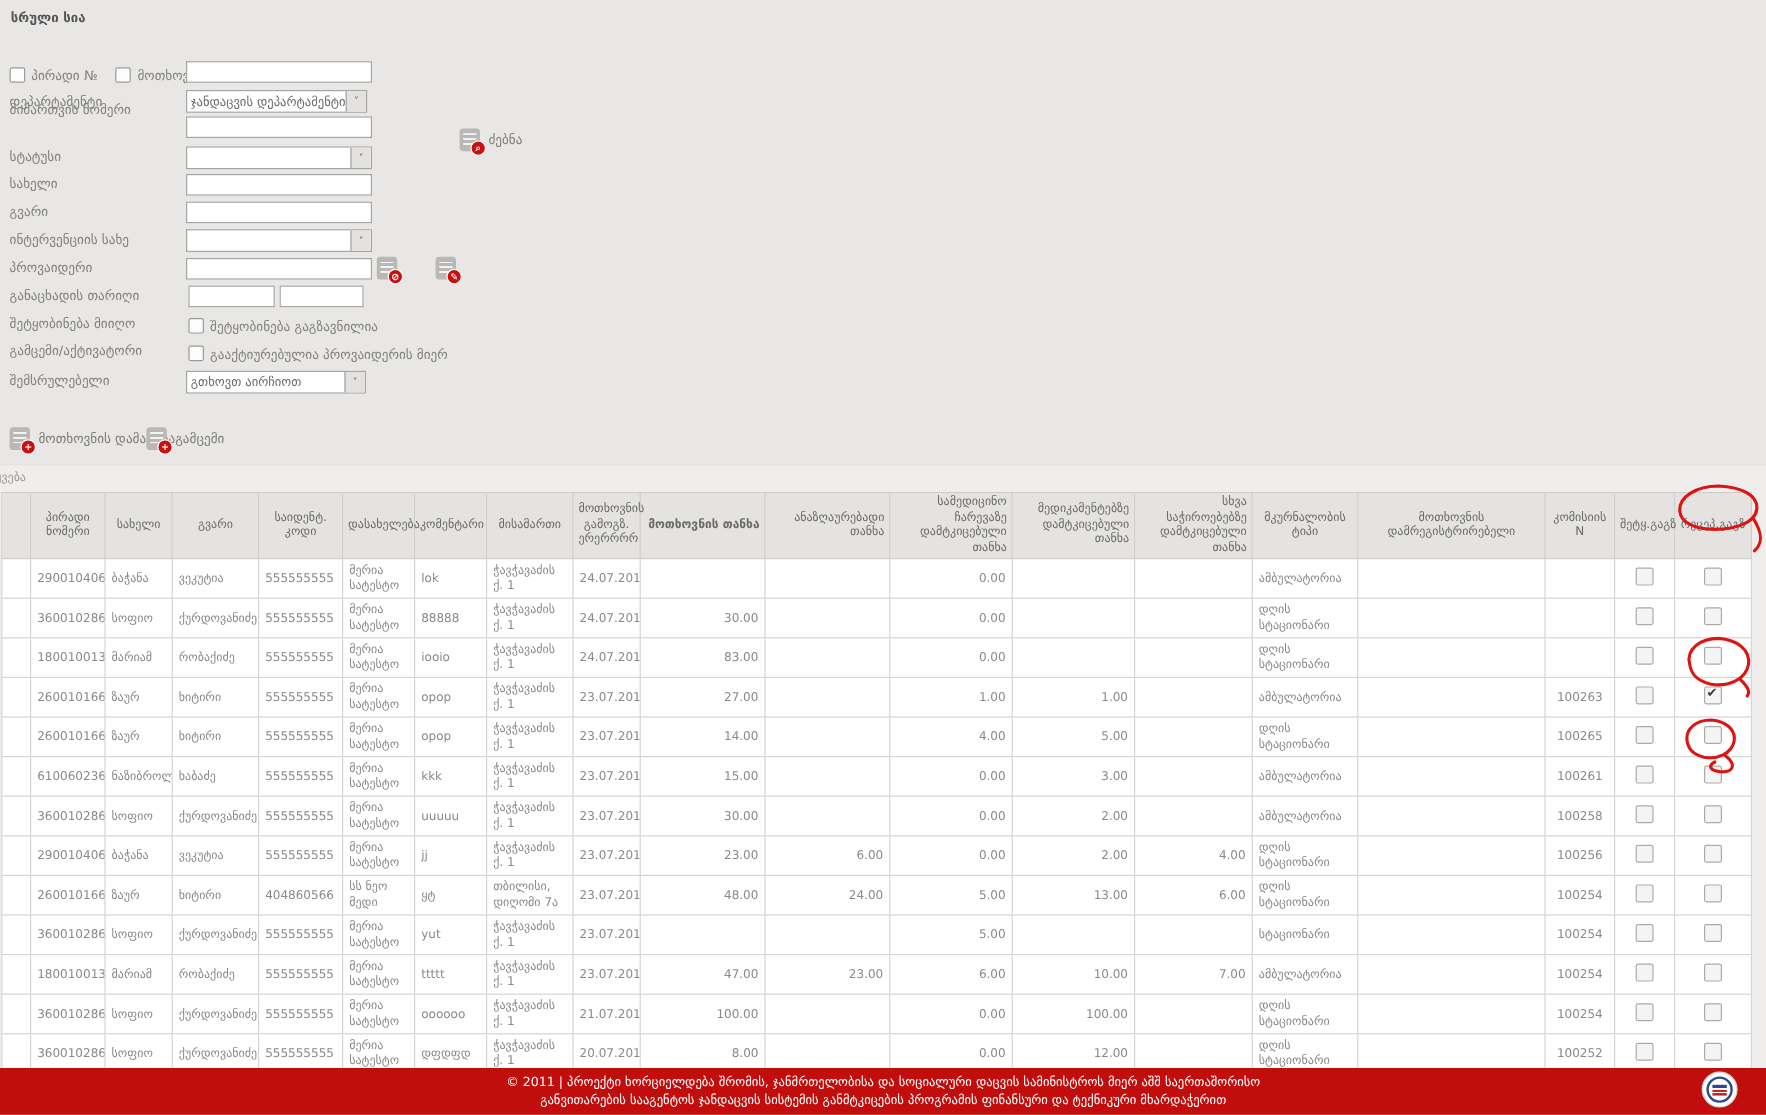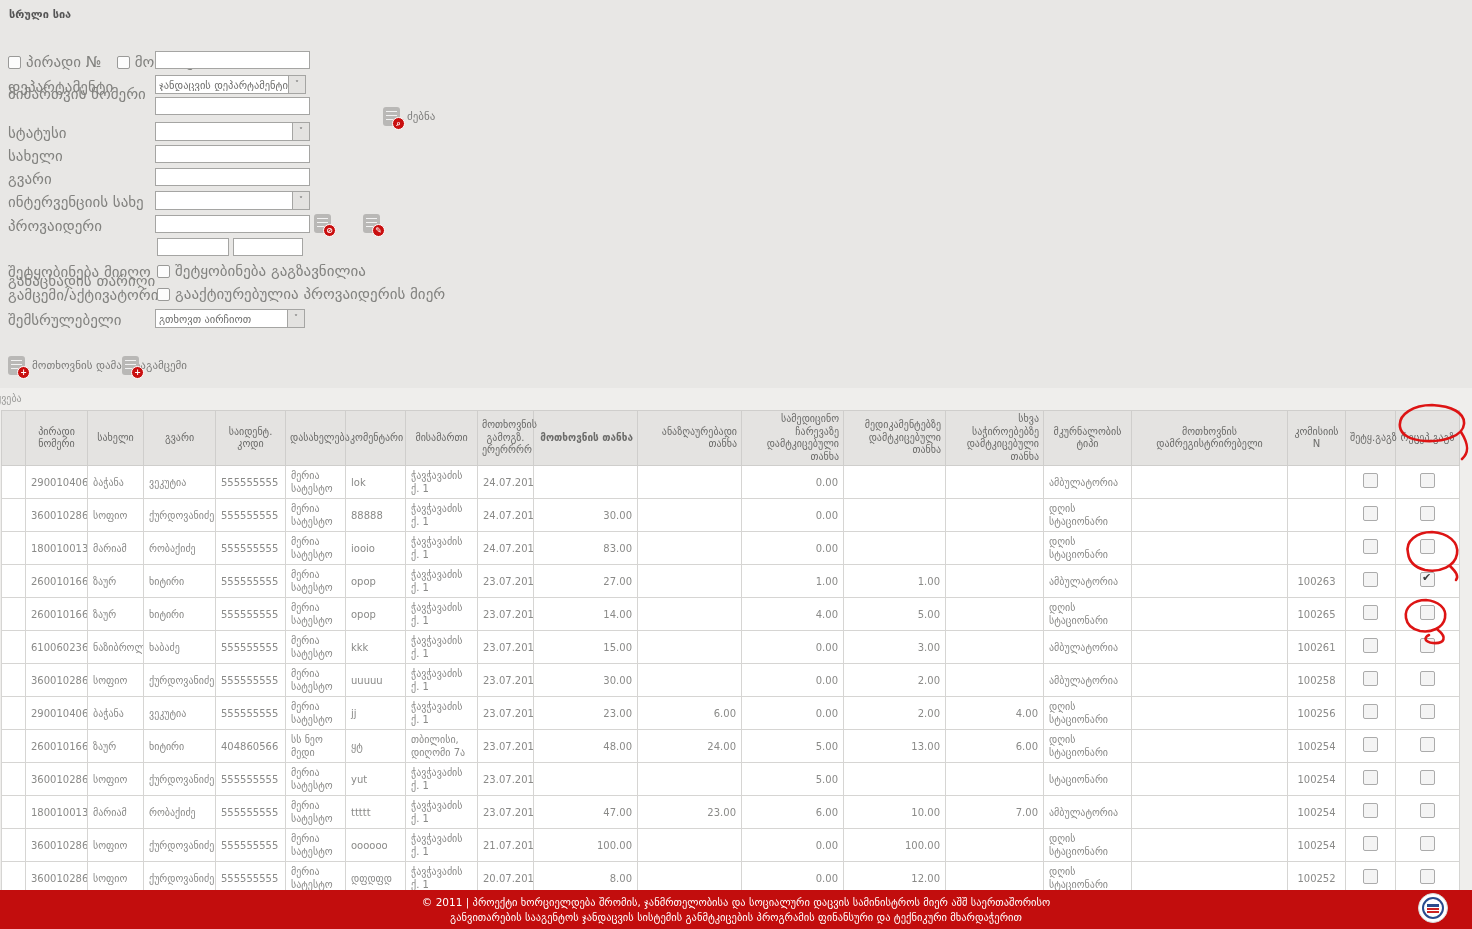--- a/index.html
+++ b/index.html
@@ -1,20 +1,20 @@
 <!DOCTYPE html>
 <html><head>
 <meta charset="utf-8">
 <style>
   html,body{margin:0;padding:0;}
   body{width:1472px;height:929px;background:#e8e7e5;font-family:"DejaVu Sans",sans-serif;color:#7a7a78;overflow:hidden;position:relative;}
   #app{position:absolute;inset:0;width:1266px;height:929px;}
   .abs{position:absolute;}
   .page-title{font-size:11px;font-weight:bold;color:#555;}
-  .flabel{font-size:15px;color:#82827f;}
+  .flabel{font-size:11px;color:#82827f;}
   .txt{box-sizing:border-box;height:18px;border:1px solid #a5a5a3;background:#fff;font-size:11px;padding:1px 4px;color:#555;font-family:"DejaVu Sans",sans-serif;}
   .sel{box-sizing:border-box;height:19px;border:1px solid #a5a5a3;background:#fff;font-size:10.5px;color:#6e6e6c;display:flex;align-items:center;}
   .sel .selval{flex:1;padding:0 3px;white-space:nowrap;overflow:hidden;}
   .sel .selbtn{width:16px;height:100%;background:#e3e2e0;border-left:1px solid #a5a5a3;display:flex;align-items:center;justify-content:center;font-size:8px;color:#666;}
   .cb{display:inline-block;width:11px;height:11px;border:1px solid #9a9a98;background:#fcfcfc;border-radius:2px;vertical-align:-2px;}
   .doc-icon{position:relative;width:17px;height:19px;background:#b9b8b6;border-radius:3px;display:inline-block;}
   .doc-icon::before{content:"";position:absolute;left:3px;top:4px;right:3px;height:10px;
     background:repeating-linear-gradient(#f2f2f2 0 1.5px,transparent 1.5px 4px);}
   .badge{position:absolute;right:-5px;bottom:-4px;width:11px;height:11px;border-radius:50%;background:#c90f0f;border:1px solid #fff;color:#fff;font-size:8px;line-height:11px;text-align:center;font-weight:bold;}
   .ibtn{display:flex;align-items:center;gap:7px;cursor:pointer;}
@@ -87,21 +87,21 @@
   <div class="sel abs" style="left:155px;top:191px;width:155px;">
     <span class="selval"></span>
     <span class="selbtn">˅</span>
   </div>
 
   <div class="abs flabel" style="left:8px;top:217px;">პროვაიდერი</div>
   <input class="txt abs" style="left: 155px; top: 215px; width: 155px;">
   <span class="doc-icon abs" style="left:314px;top:214px;"><span class="badge">⊘</span></span>
   <span class="doc-icon abs" style="left:341px;top:214px;"><span class="badge">✎</span></span>
 
-  <div class="abs flabel" style="left:8px;top:240px;margin-top:32px;">განაცხადის თარიღი</div>
+  <div class="abs flabel" style="left:8px;top:240px;">განაცხადის თარიღი</div>
   <input class="txt abs" style="left: 157px; top: 238px; width: 72px;">
   <input class="txt abs" style="left: 233px; top: 238px; width: 70px;">
 
   <div class="abs flabel" style="left:8px;top:263px;">შეტყობინება მიიღო</div>
   <div class="abs" style="left:157px;top:261px;">
     <span class="cb"></span>
     <span class="flabel">შეტყობინება გაგზავნილია</span>
   </div>
 
   <div class="abs flabel" style="left:8px;top:286px;">გამცემი/აქტივატორი</div>

